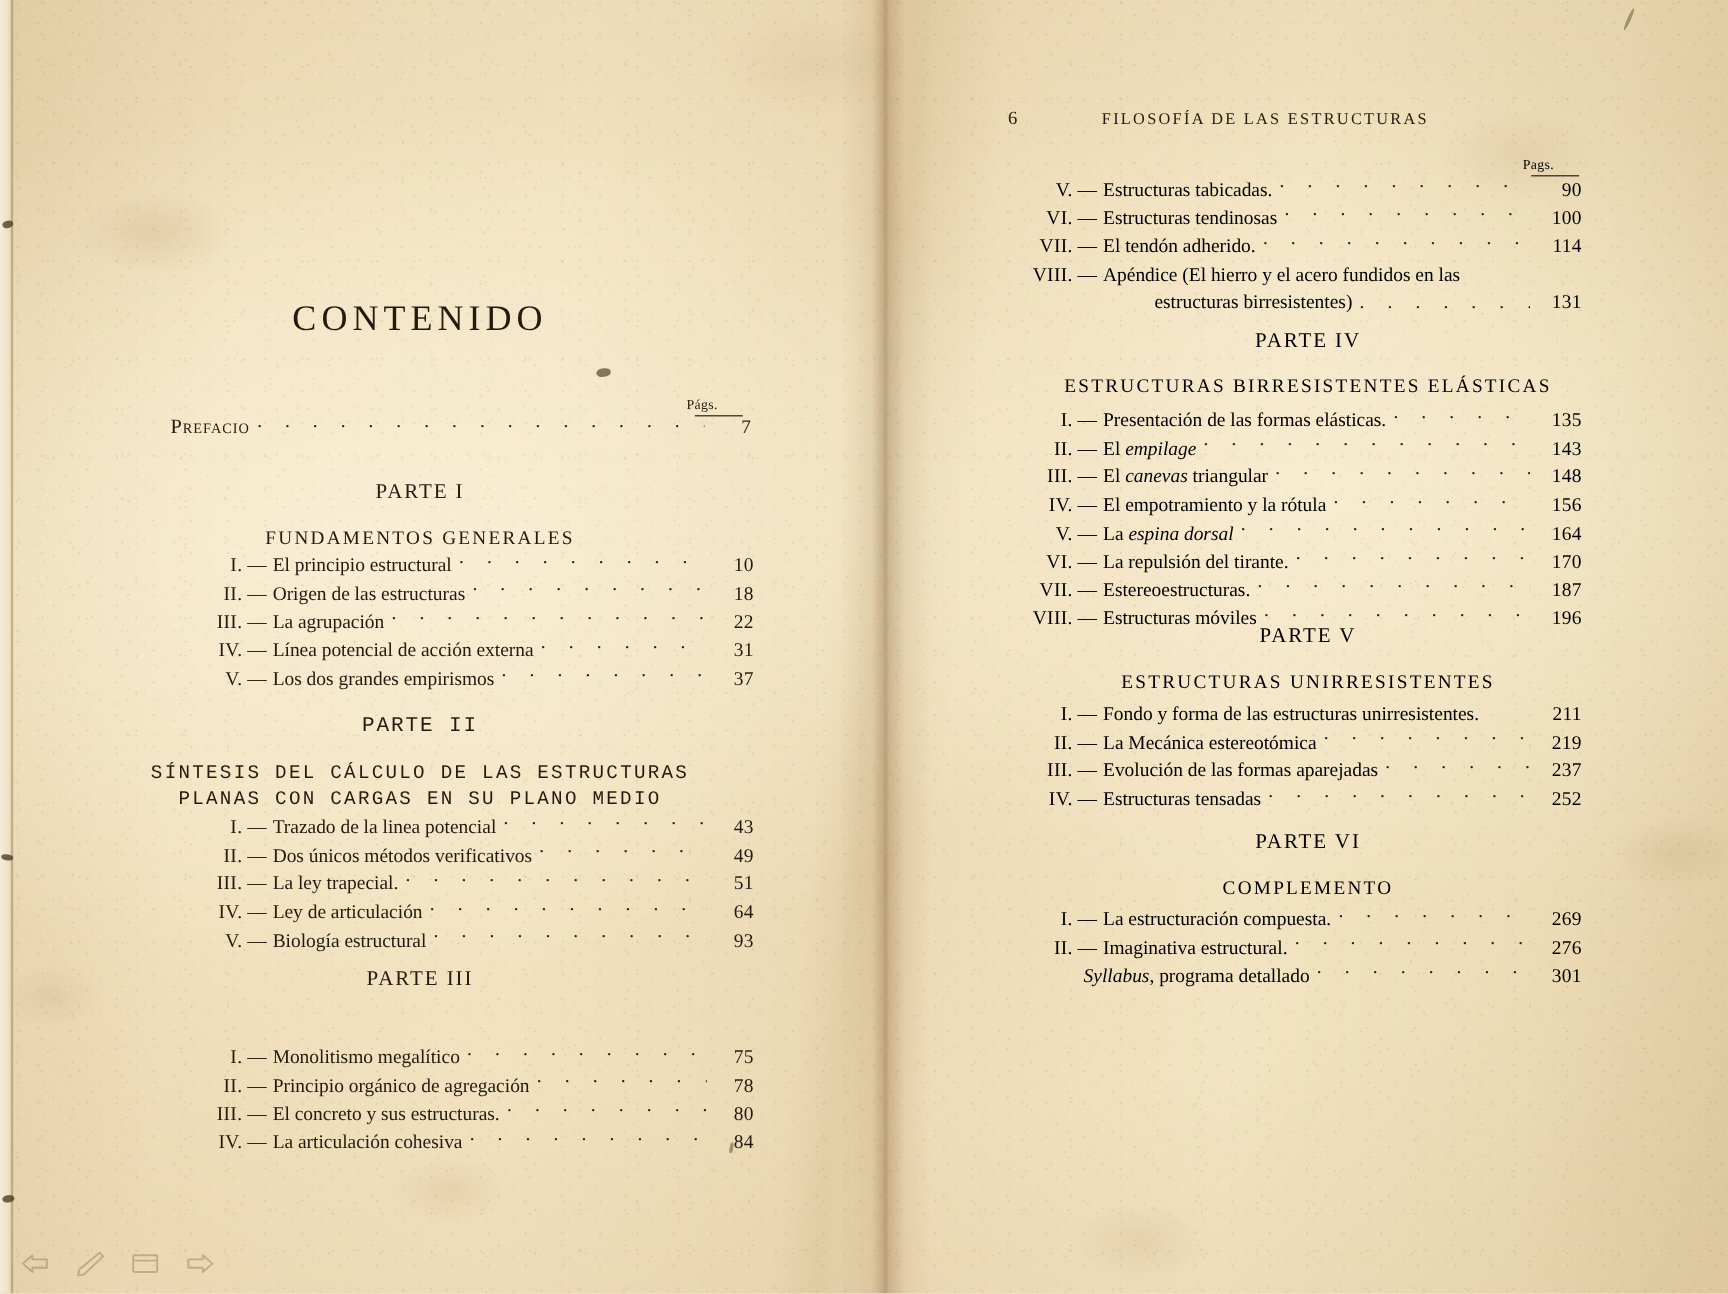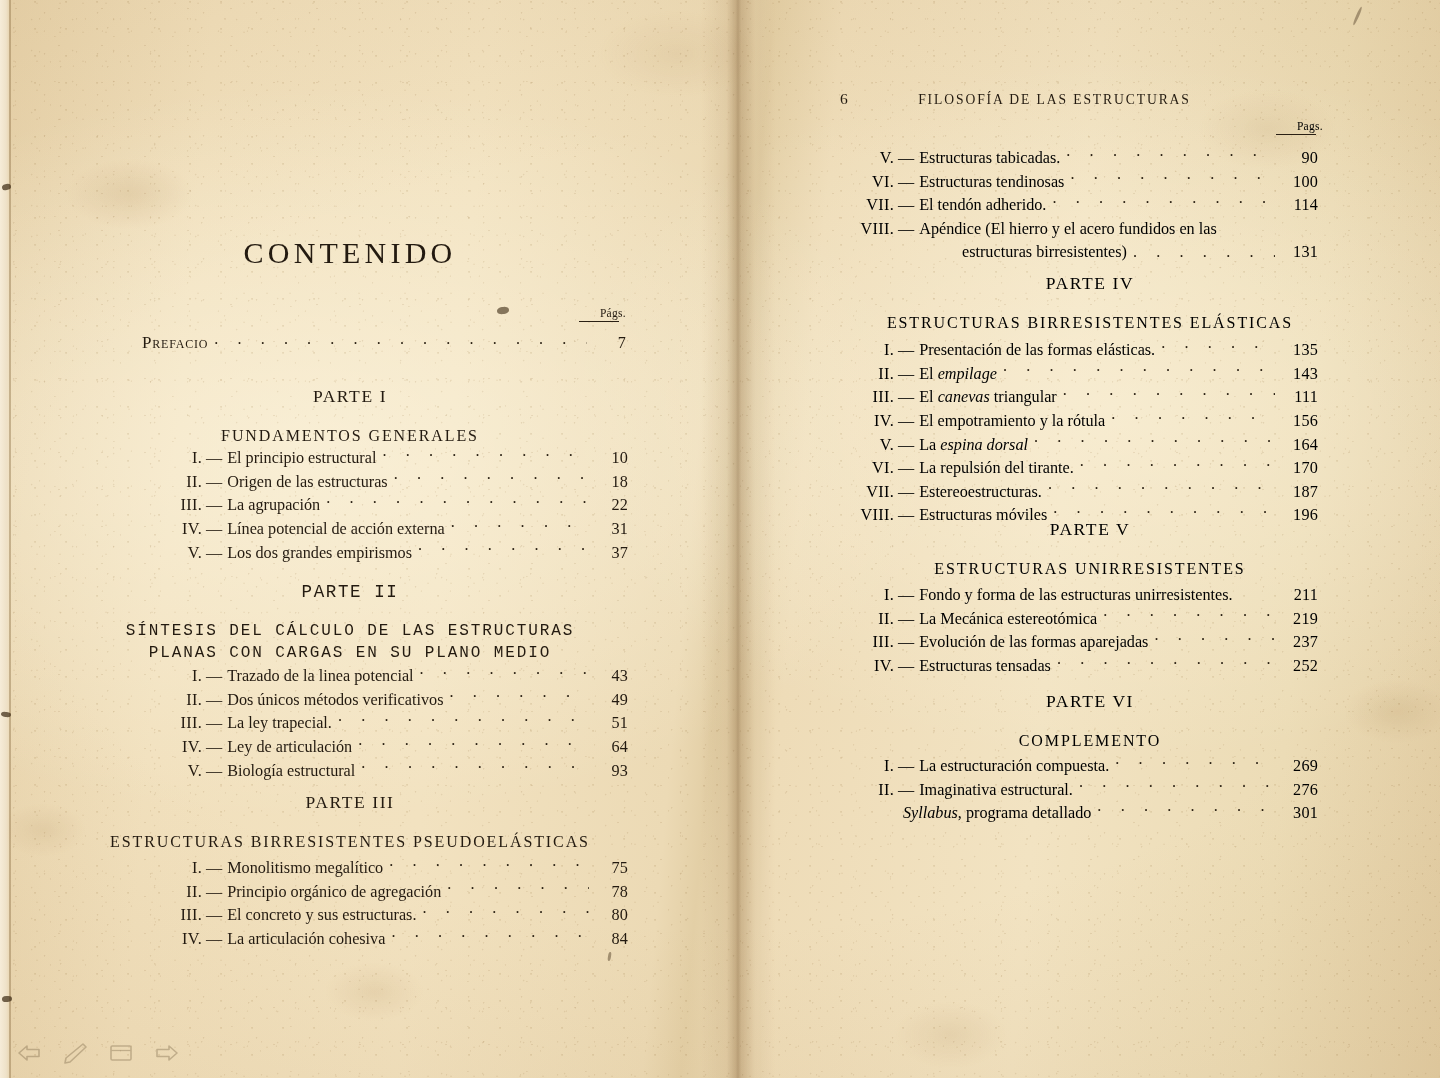--- a/index.html
+++ b/index.html
@@ -108,21 +108,21 @@
     pointer-events: none;
     background: rgba(62,44,22,0.72);
     border-radius: 45%;
   }
 
   
   .page {
     position: absolute;
     color: #231a10;
   }
-  .page-left  { left: 0;   top: 4px; width: 700px;  height: 908px; }
+  .page-left  { left: 0;   top: 17px; width: 700px;  height: 908px; }
   .page-right { left: 740px; top: 0; width: 700px; height: 1078px; }
 
   
   .running-head {
     position: absolute;
     top: 90px;
     left: 100px;
     width: 480px;
     display: flex;
     align-items: baseline;
@@ -146,24 +146,25 @@
     width: 700px;
     text-align: center;
     font-size: 30px;
     letter-spacing: 4.2px;
     font-weight: 400;
   }
 
   
   .pags {
     position: absolute;
-    text-align: right;
+    text-align: left;
     font-size: 11.5px;
     letter-spacing: 0.3px;
     padding-bottom: 2px;
+    margin-top: 12px;
   }
   .pags::after {
     content: "";
     display: block;
     margin: 2px auto 0;
     width: 40px;
     height: 1.3px;
     background: #2a2014;
   }
   .pags-left  { top: 303px; left: 572px; width: 54px; }
@@ -397,21 +398,20 @@
         <span class="num num-w-left">V.</span>
         <span class="dash">—</span>
         <span class="title">Biología estructural</span>
         <span class="leader"></span>
         <span class="pg">93</span>
       </div>
     </div>
 
     <div class="part" style="top:788px;">
       <div class="part-name">PARTE III</div>
-      <div class="part-sub">ESTRUCTURAS BIRRESISTENTES PSEUDOELÁSTICAS</div>
     </div>
     <div class="entries entries-left" style="top:853px;">
       <div class="entry">
         <span class="num num-w-left">I.</span>
         <span class="dash">—</span>
         <span class="title">Monolitismo megalítico</span>
         <span class="leader"></span>
         <span class="pg">75</span>
       </div>
       <div class="entry">
@@ -502,21 +502,21 @@
       <span class="dash">—</span>
       <span class="title">El <i>empilage</i></span>
       <span class="leader"></span>
       <span class="pg pg-wide">143</span>
     </div>
     <div class="entry">
       <span class="num num-w-right">III.</span>
       <span class="dash">—</span>
       <span class="title">El <i>canevas</i> triangular</span>
       <span class="leader"></span>
-      <span class="pg pg-wide">111</span>
+      <span class="pg pg-wide">148</span>
     </div>
     <div class="entry">
       <span class="num num-w-right">IV.</span>
       <span class="dash">—</span>
       <span class="title">El empotramiento y la rótula</span>
       <span class="leader"></span>
       <span class="pg pg-wide">156</span>
     </div>
     <div class="entry">
       <span class="num num-w-right">V.</span>

